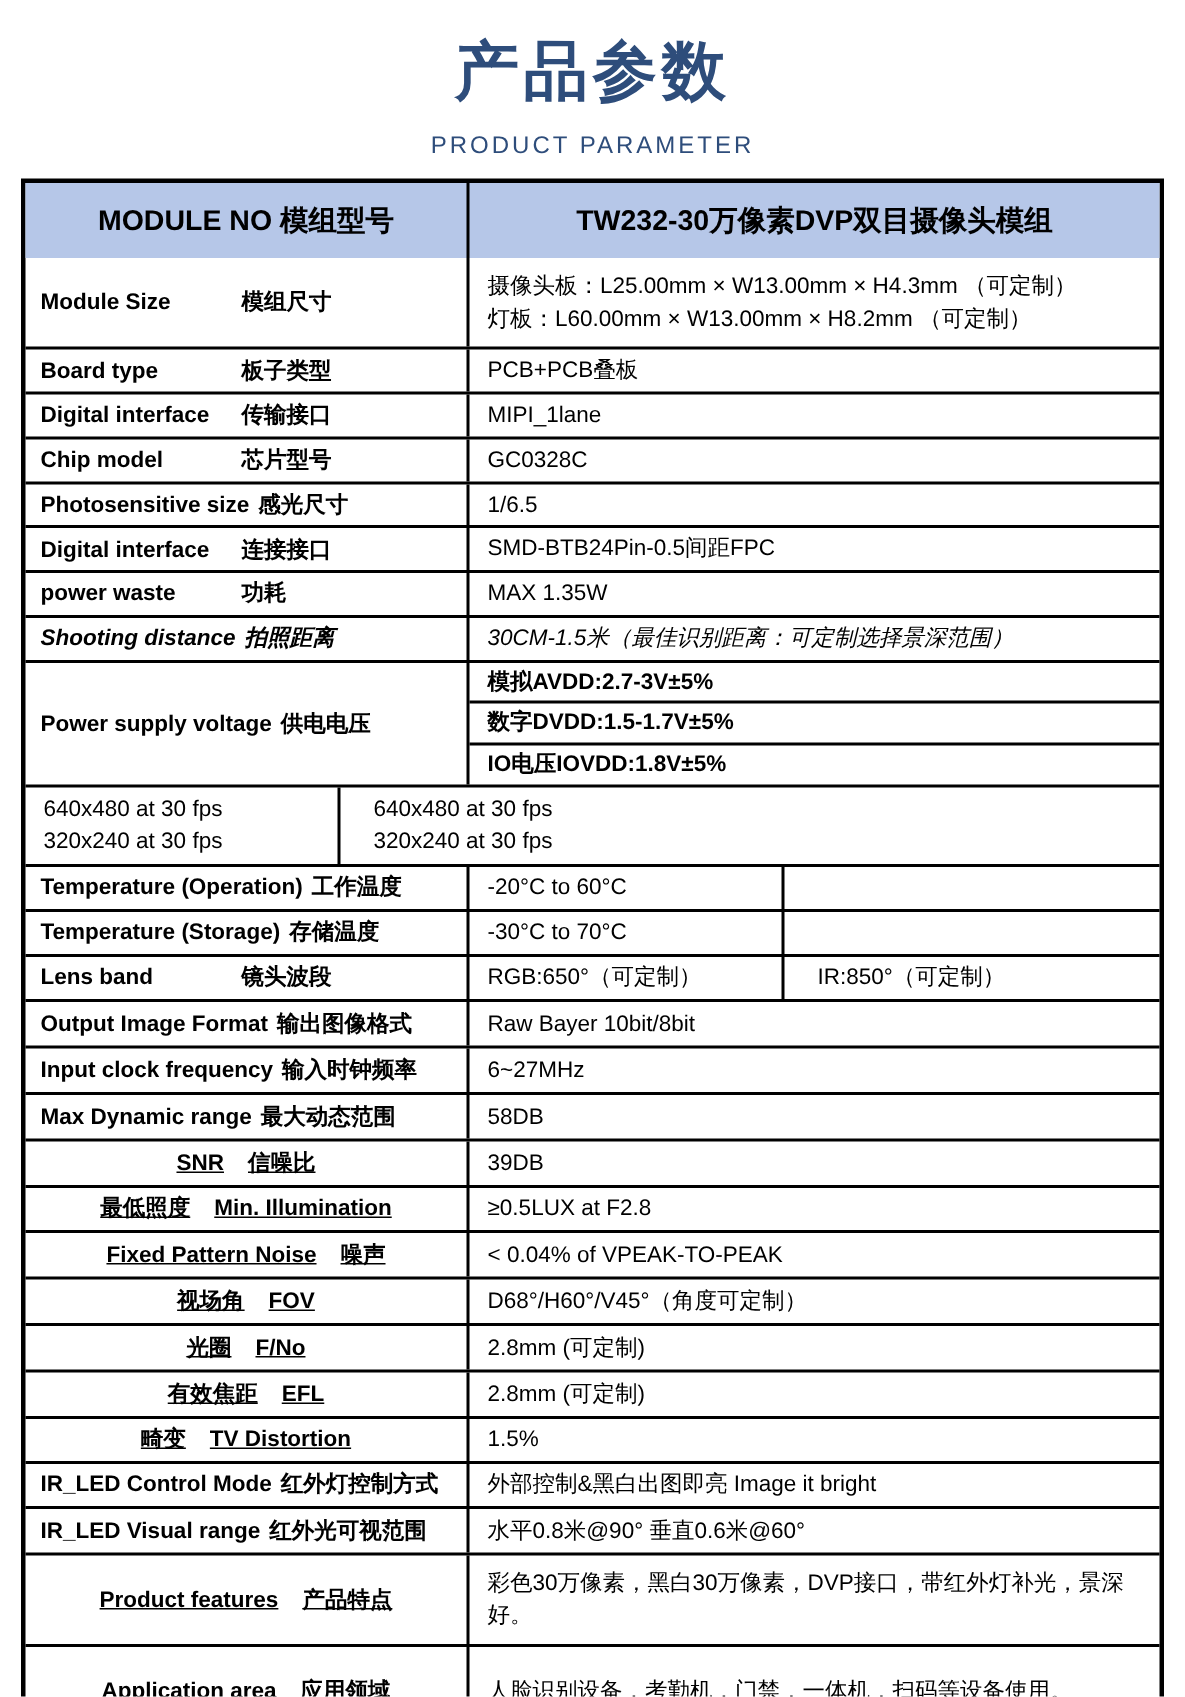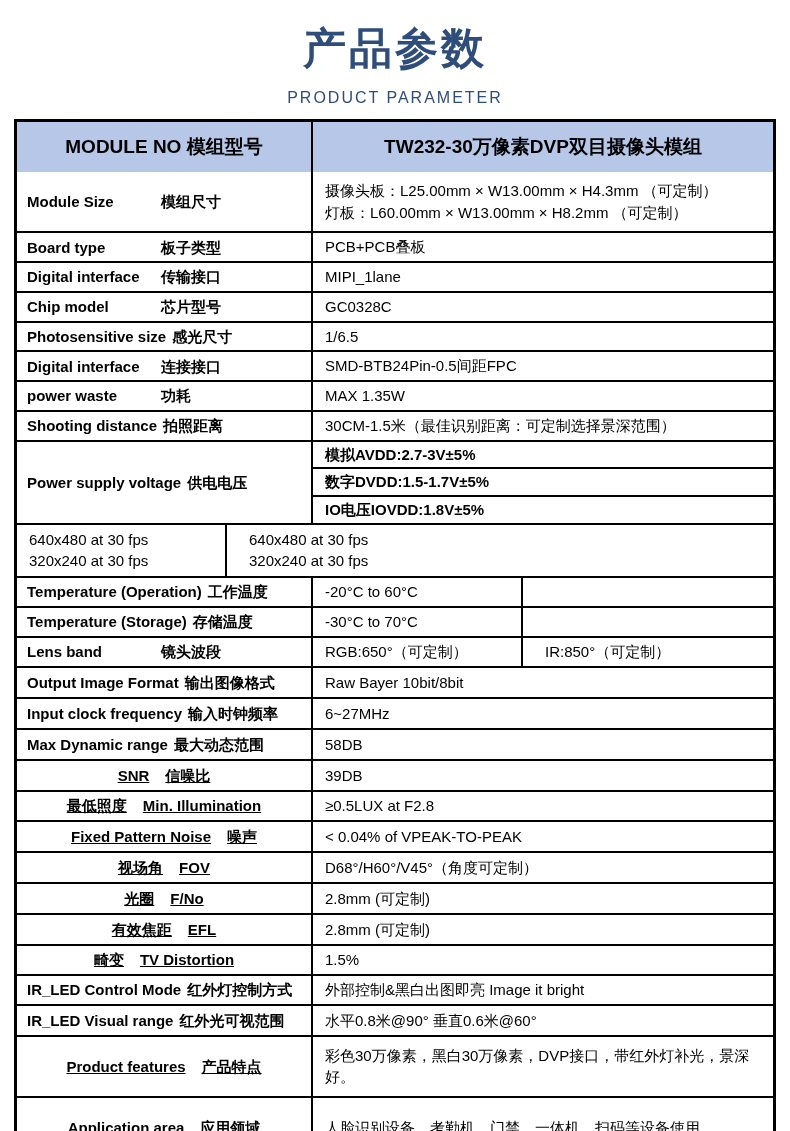--- a/index.html
+++ b/index.html
@@ -130,21 +130,21 @@
       </div>
       <div class="trow" style="min-height: 25px;">
         <div class="label-cell align-left">
           <span class="lab-en">power waste</span>
           <span class="lab-zh">功耗</span>
         </div>
         <div class="value-cell">
           <div class="vline">MAX 1.35W</div>
         </div>
       </div>
-      <div class="trow" style="min-height: 26px;">
+      <div class="trow" style="min-height: 26px; font-style: italic;">
         <div class="label-cell align-left">
           <span class="lab-en">Shooting distance</span>
           <span class="lab-zh">拍照距离</span>
         </div>
         <div class="value-cell">
           <div class="vline">30CM-1.5米（最佳识别距离：可定制选择景深范围）</div>
         </div>
       </div>
       <div class="trow" style="min-height: 77px;">
         <div class="label-cell align-left">

